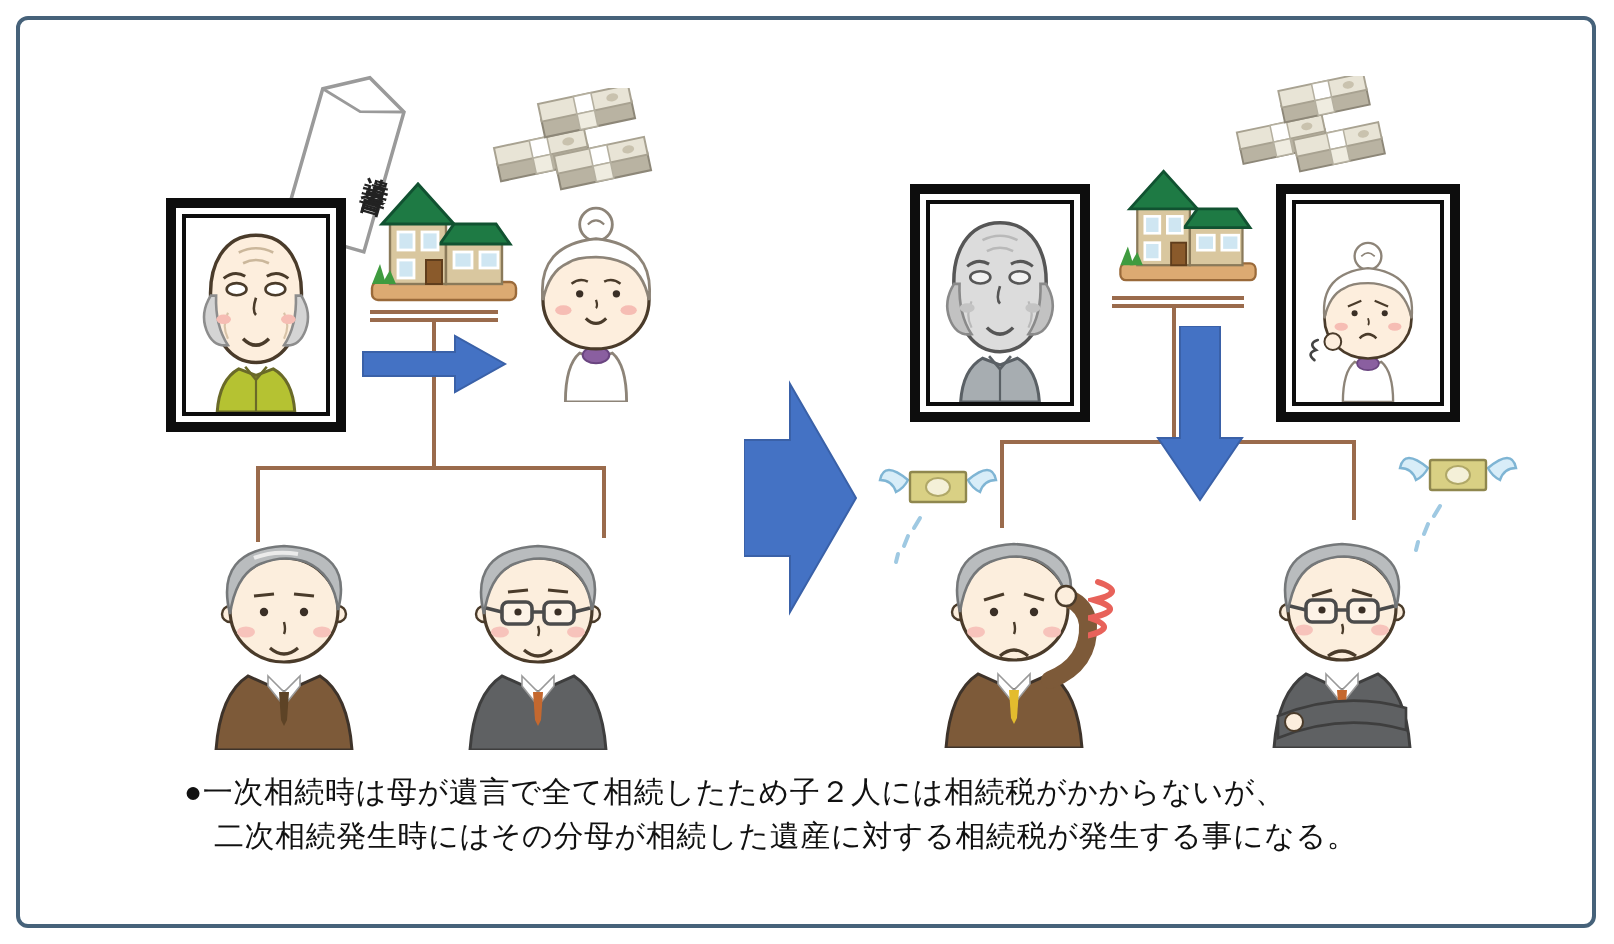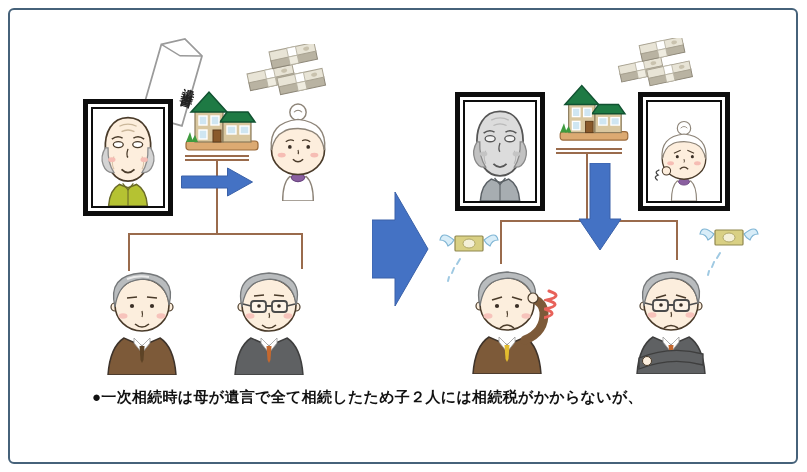--- a/index.html
+++ b/index.html
@@ -17,21 +17,21 @@
   .frame .mat{background:#fff;padding:3px;width:100%;height:100%;box-sizing:border-box;}
   .frame .photo{border:2px solid var(--frame-black,#0D0D0D);background:#fff;width:100%;height:100%;
                 box-sizing:border-box;overflow:hidden;display:flex;align-items:flex-end;justify-content:center;}
   .frame svg,.figure svg,.icon svg{width:100%;height:100%;display:block;}
   
   .will{transform:rotate(16deg);}
   .will .label{position:absolute;left:0;top:14px;width:100%;text-align:center;
                writing-mode:vertical-rl;letter-spacing:3px;font-size:13px;font-weight:700;color:#222;
                height:58px;margin:0 auto;right:0;}
   .will .label{left:50%;transform:translateX(-50%);}
-  .caption{color:#111;font-size:15px;line-height:22px;font-weight:700;letter-spacing:.3px;white-space:nowrap;}
+  .caption{color:#111;font-size:15px;line-height:22px;font-weight:400;letter-spacing:.3px;white-space:nowrap;}
   .caption .indent{padding-left:15px;}
 </style>
 </head>
 <body>
 
 <div class="stage">
   <div class="abs outer-border"></div>
 
   <div>
 
@@ -355,14 +355,15 @@
         <ellipse cx="28" cy="53" rx="4.5" ry="2.8" fill="#f7c3bb"></ellipse>
           <ellipse cx="66" cy="53" rx="4.5" ry="2.8" fill="#f7c3bb"></ellipse>
         <path d="M15 96 Q47 83 79 92 L79 103 Q47 94 15 107 Z" fill="var(--suit-gray,#5F6163)" stroke="#3e3e3e" stroke-width="1.3"></path>
         <circle cx="23" cy="99" r="4.5" fill="#fceedd" stroke="#4a3b2a" stroke-width="1"></circle>
       </svg>
     </div>
   </div>
 
   <div class="abs caption" style="left:92px;top:386px;width:680px;">
     <div>●一次相続時は母が遺言で全て相続したため子２人には相続税がかからないが、</div>
+    <div class="indent">二次相続発生時にはその分母が相続した遺産に対する相続税が発生する事になる。</div>
   </div>
 </div>
 
 </body></html>

